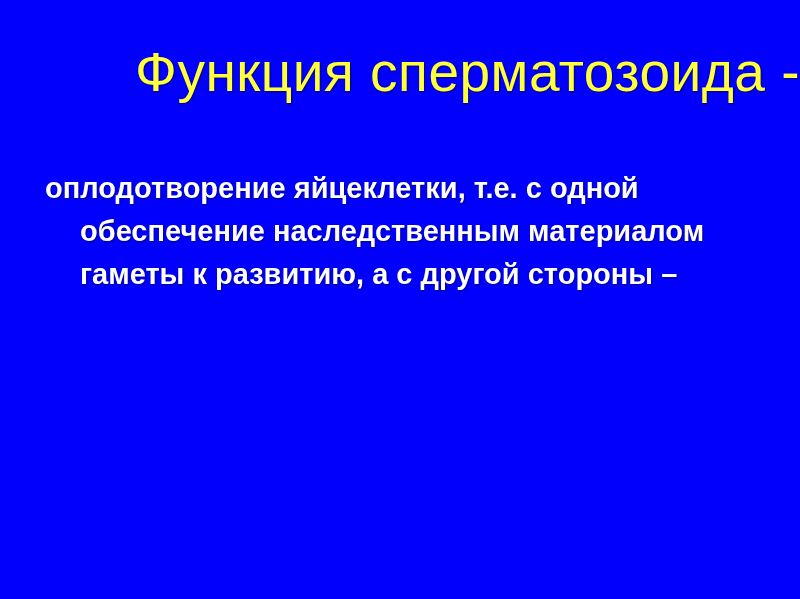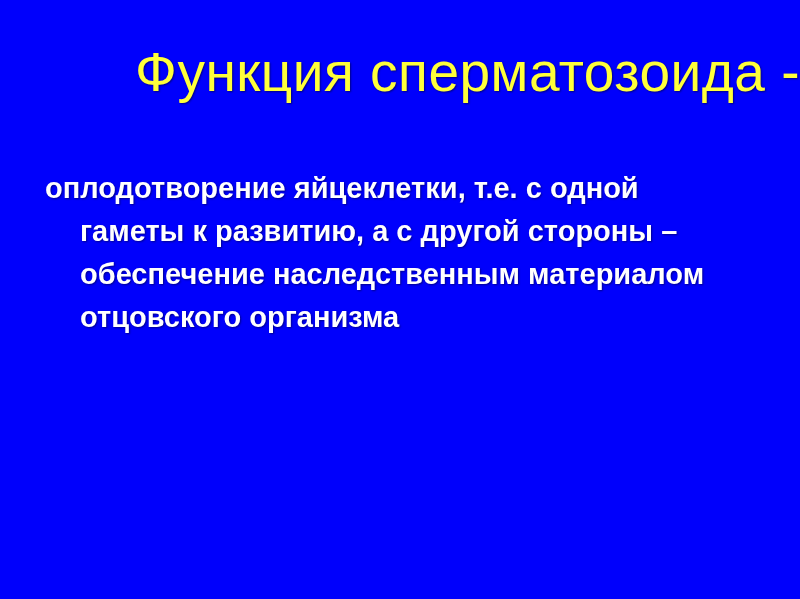--- a/index.html
+++ b/index.html
@@ -50,17 +50,16 @@
   }
 </style>
 </head>
 <body>
 
 <div class="slide">
   <div class="slide-title">Функция сперматозоида -</div>
 
   <div class="slide-body">
     <div class="body-line">оплодотворение яйцеклетки, т.е. с одной</div>
+    <div class="body-line">обеспечение наследственным материалом</div>
     <div class="body-line">гаметы к развитию, а с другой стороны –</div>
-    <div class="body-line">обеспечение наследственным материалом</div>
-    <div class="body-line">отцовского организма</div>
   </div>
 </div>
 
 </body></html>

